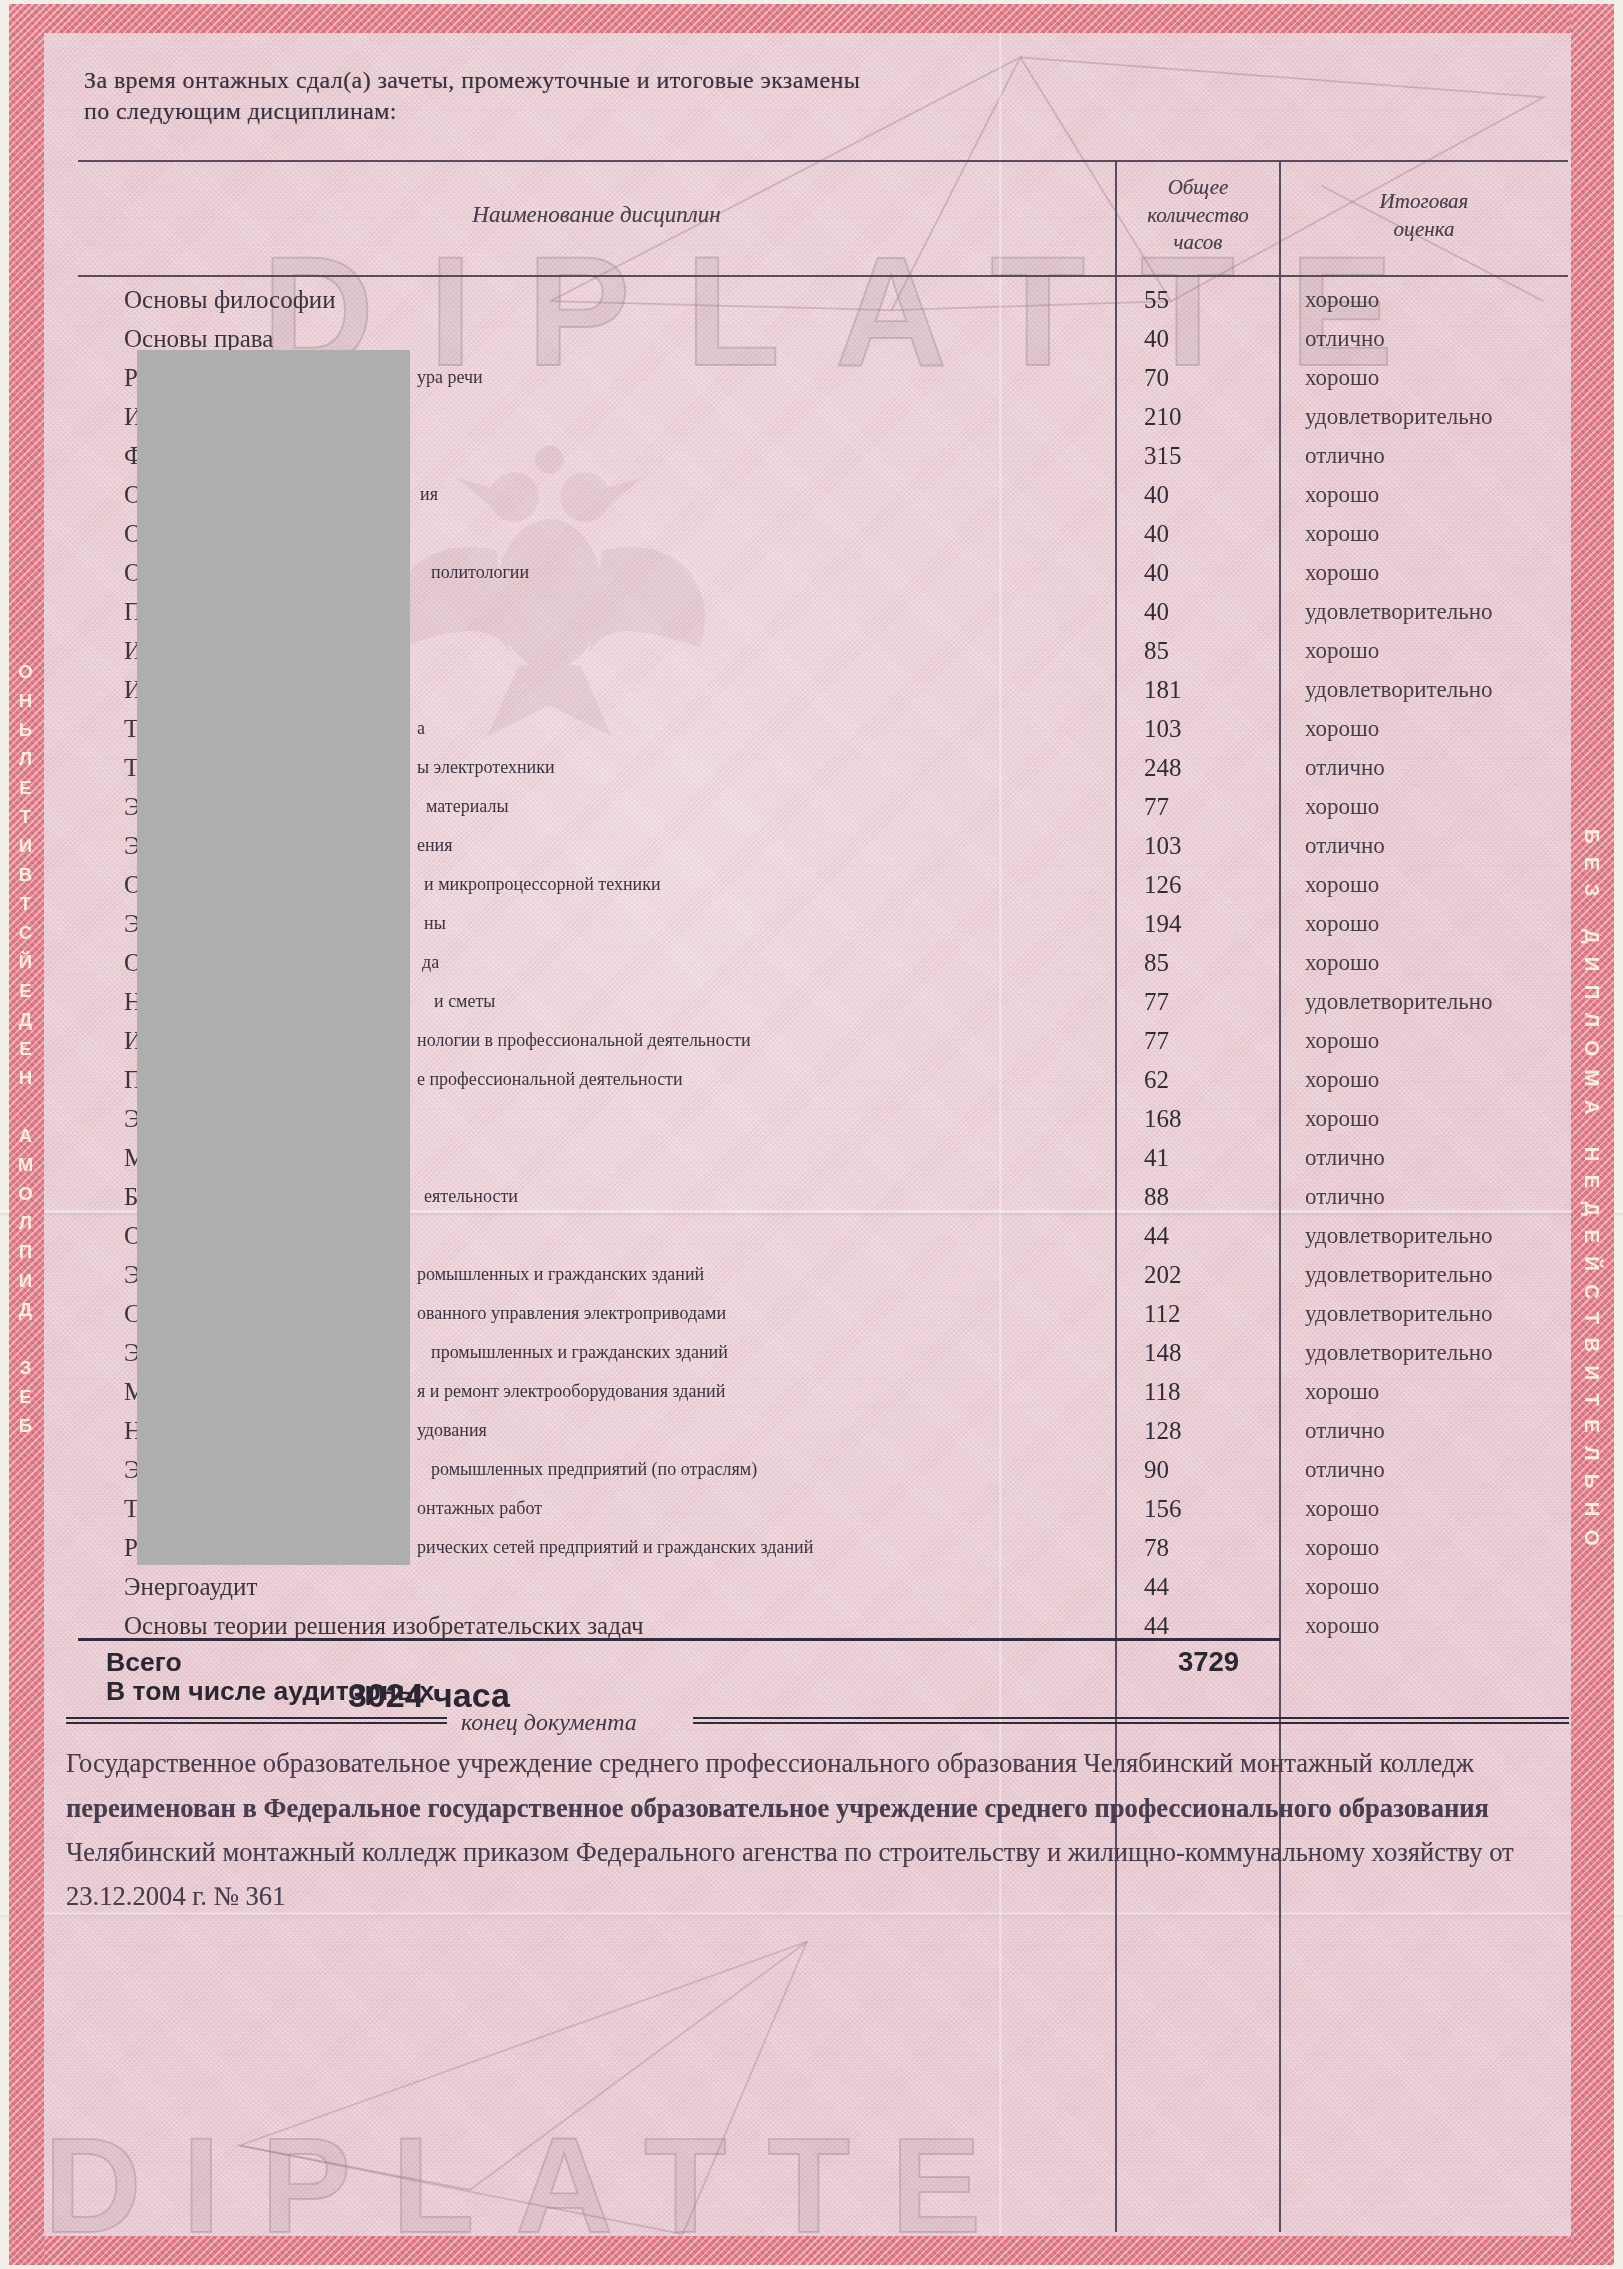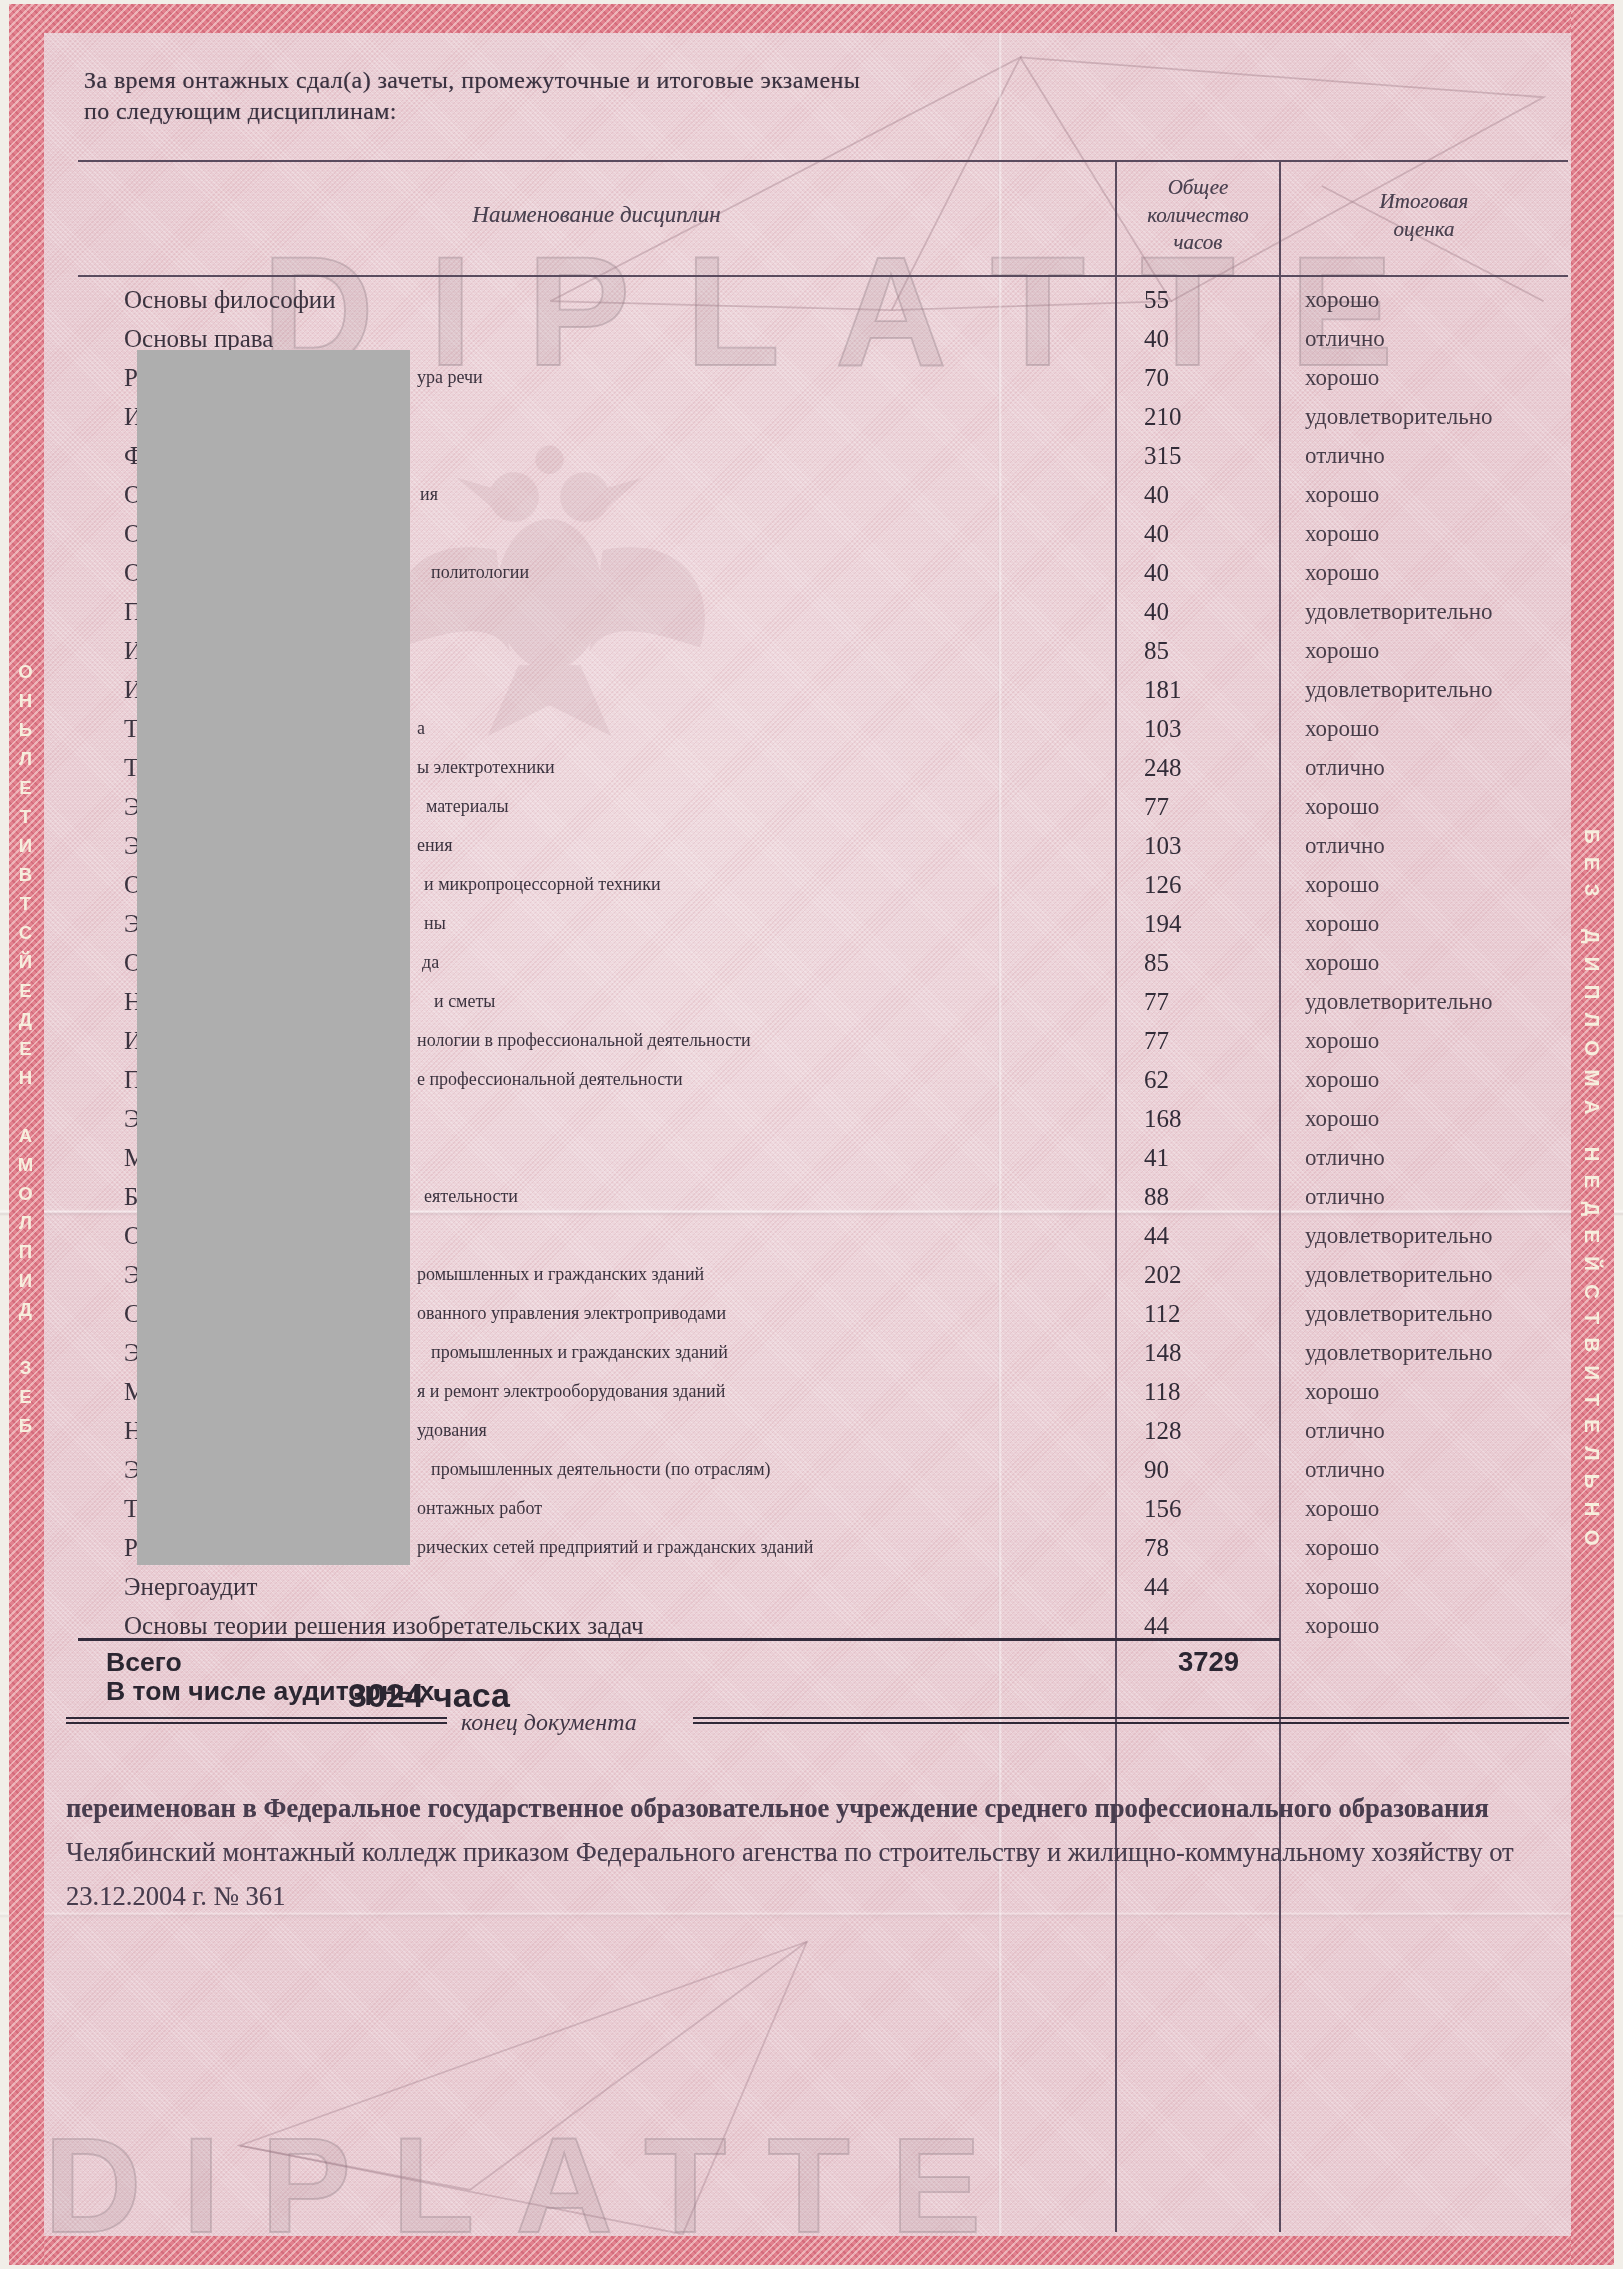--- a/index.html
+++ b/index.html
@@ -345,21 +345,21 @@
 
     <div class="row">
       <span class="cell nstart">Н</span>
       <span class="cell nend">удования</span>
       <span class="cell hrs">128</span>
       <span class="cell grd">отлично</span>
     </div>
 
     <div class="row">
       <span class="cell nstart">Э</span>
-      <span class="cell nend" style="left: 431px;">промышленных деятельности (по отраслям)</span>
+      <span class="cell nend" style="left: 431px;">ромышленных предприятий (по отраслям)</span>
       <span class="cell hrs">90</span>
       <span class="cell grd">отлично</span>
     </div>
 
     <div class="row">
       <span class="cell nstart">Т</span>
       <span class="cell nend">онтажных работ</span>
       <span class="cell hrs">156</span>
       <span class="cell grd">хорошо</span>
     </div>
@@ -390,20 +390,21 @@
 
   <div class="totals" style="left:106px;top:1647px;font-size:26.6px;">Всего</div>
   <div class="totals" style="left:1144px;width:129px;text-align:center;top:1646px;font-size:27.5px;">3729</div>
   <div class="totals" style="left:106px;top:1676px;font-size:26.6px;">В том числе аудиторных</div>
   <div class="totals" style="left:348px;top:1676px;font-size:34px;">3024 часа</div>
 
   <div class="dline" style="left:66px;top:1717px;width:381px;"></div>
   <div class="dline" style="left:693px;top:1717px;width:876px;"></div>
   <div class="endmark" style="left:461px;top:1709px;">конец документа</div>
 
+  <div class="para" style="top:1748px;">Государственное образовательное учреждение среднего профессионального образования Челябинский монтажный колледж</div>
   <div class="para" style="top:1793px;font-weight:bold;">переименован в Федеральное государственное образовательное учреждение среднего профессионального образования</div>
   <div class="para" style="top:1837px;">Челябинский монтажный колледж приказом Федерального агенства по строительству и жилищно-коммунальному хозяйству от</div>
   <div class="para" style="top:1881px;">23.12.2004 г. № 361</div>
 
   <div class="hatch border-top"></div>
   <div class="hatch border-bottom"></div>
   <div class="hatch border-left"></div>
   <div class="hatch border-right"></div>
   <div class="stripe-text left">ОНЬЛЕТИВТСЙЕДЕН АМОЛПИД ЗЕБ</div>
   <div class="stripe-text right">БЕЗ ДИПЛОМА НЕДЕЙСТВИТЕЛЬНО</div>

